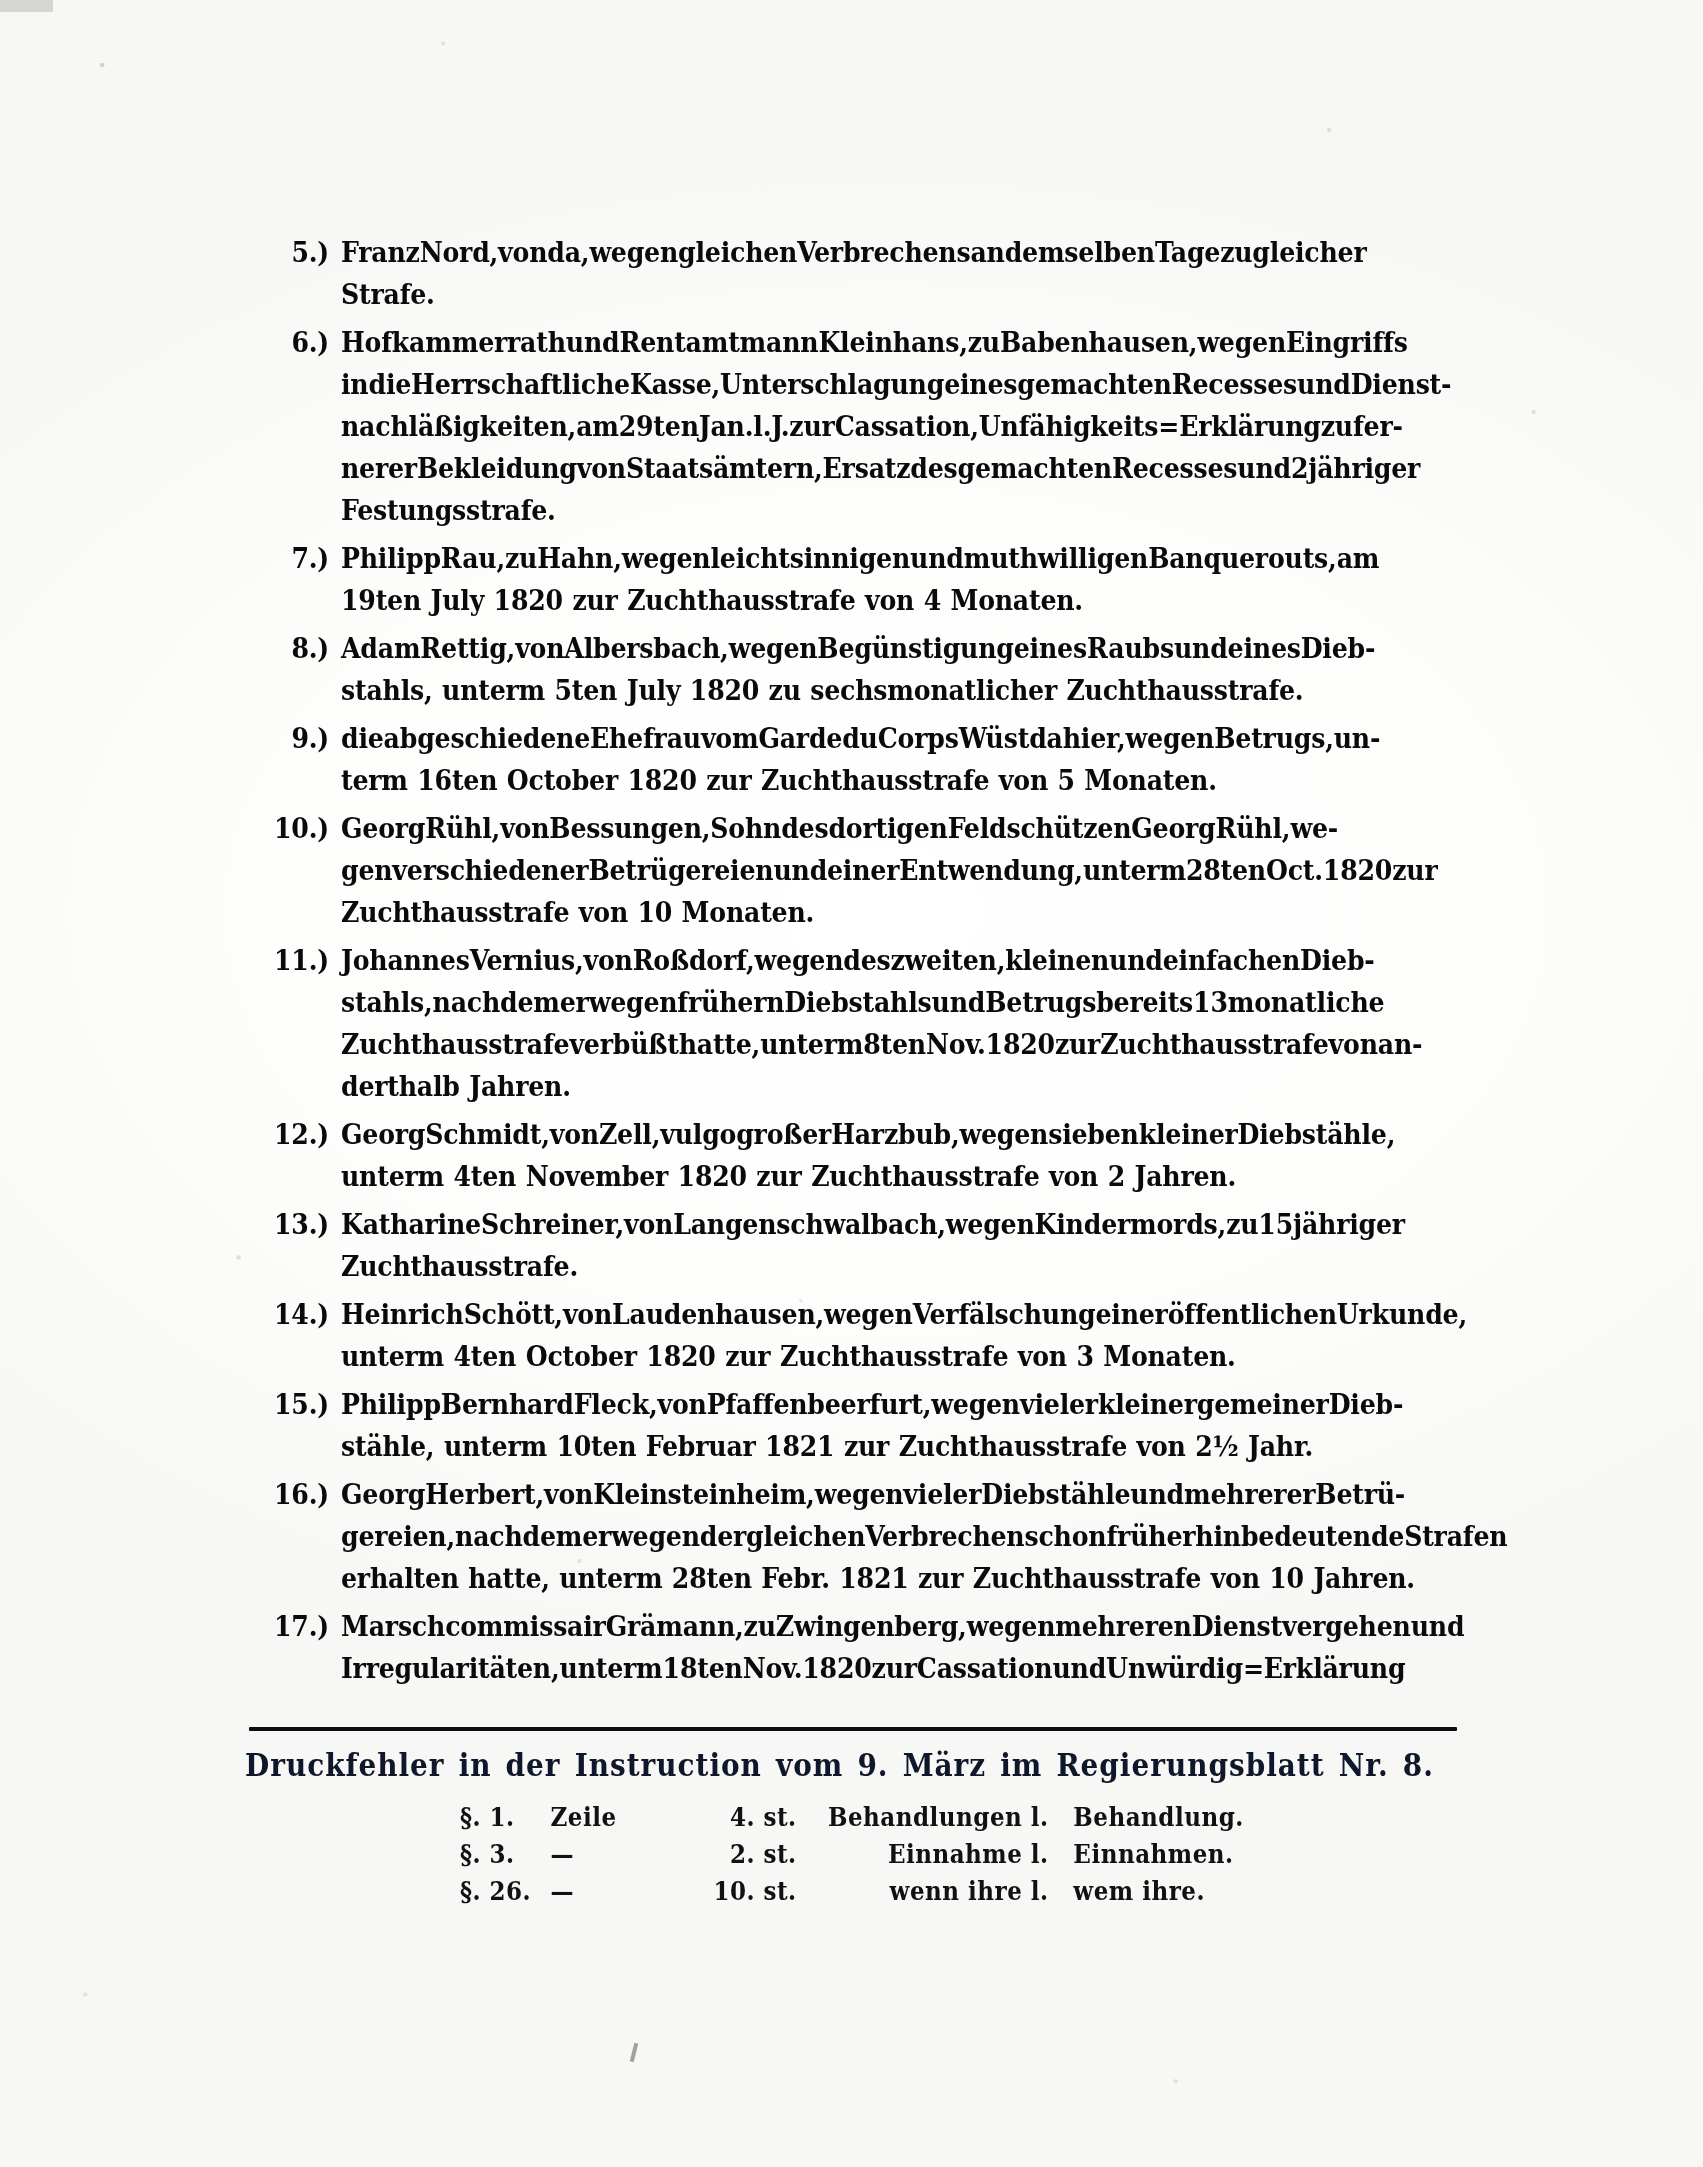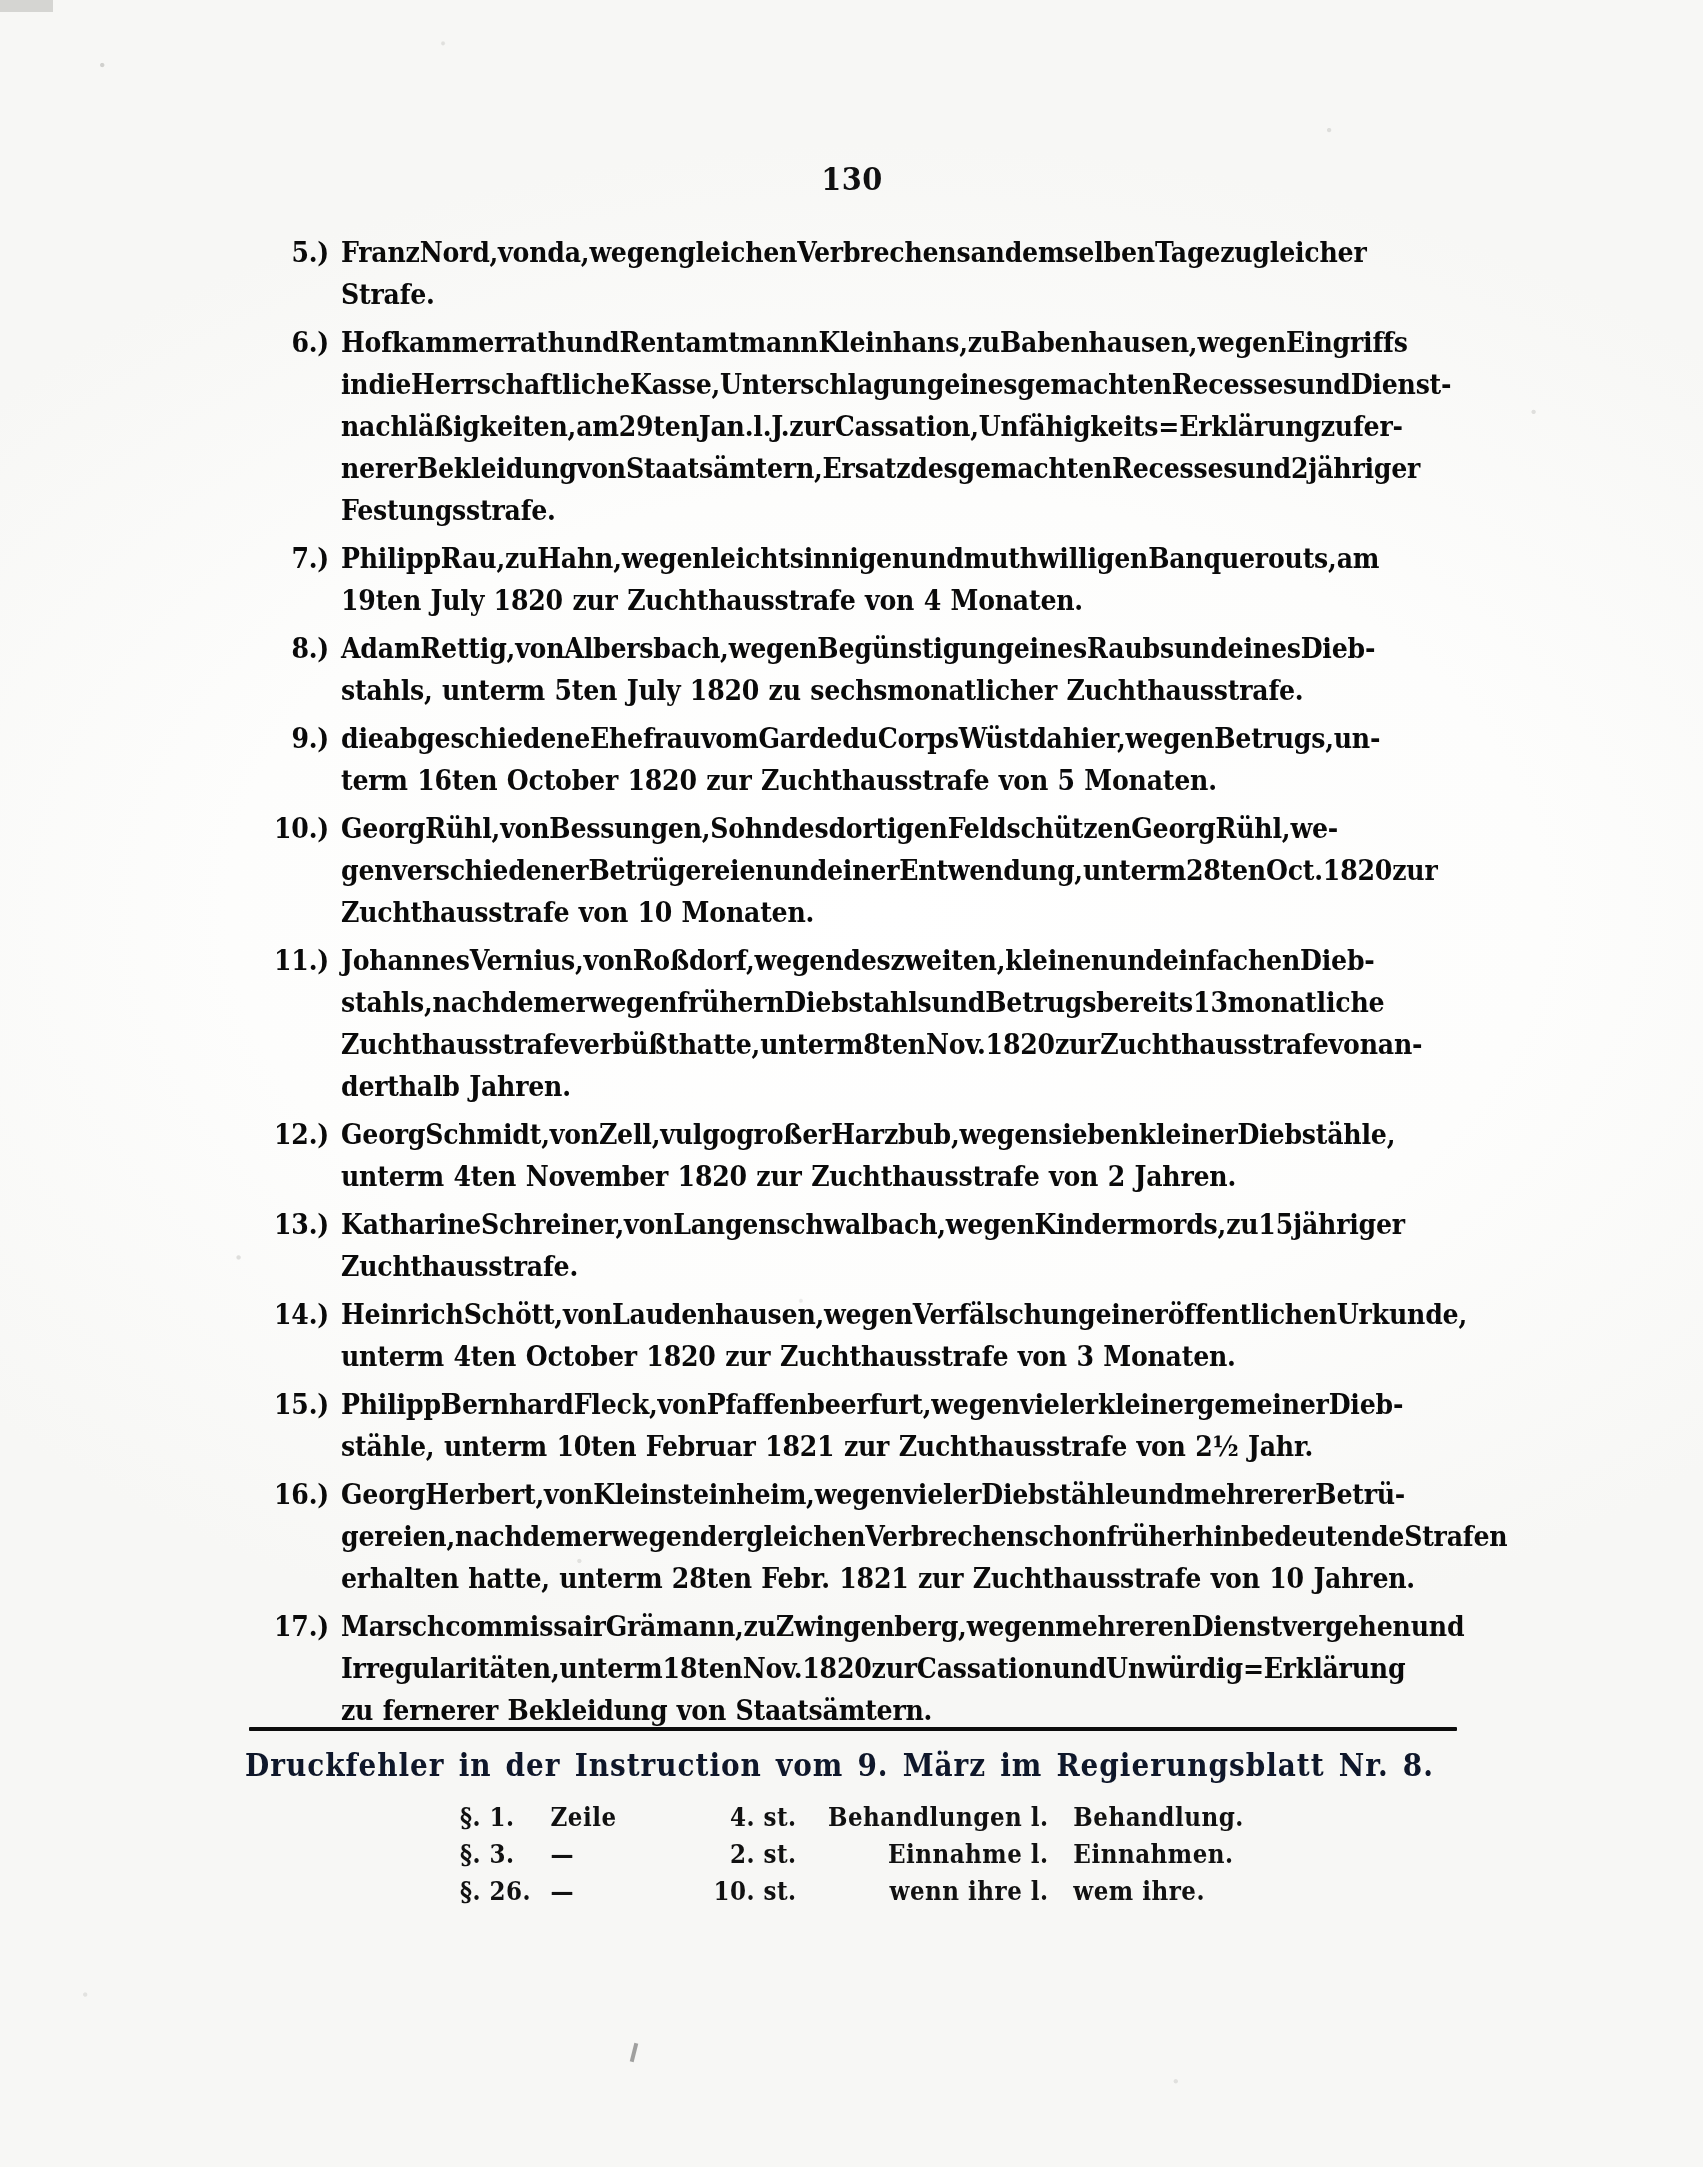--- a/index.html
+++ b/index.html
@@ -185,21 +185,20 @@
   }
 </style>
 </head>
 <body>
 
 <div class="page"></div>
 <div class="corner-mark"></div>
 
 <div class="content">
 
-  <div class="page-number fk">130</div>
 
   <div class="list">
       <div class="entry">
         <div class="entry-num fk">5.)</div>
         <div class="entry-body fk">
           <span class="ln j">
             <span>Franz</span>
             <span>Nord,</span>
             <span>von</span>
             <span>da,</span>
@@ -522,21 +521,20 @@
             <span>18ten</span>
             <span>Nov.</span>
             <span>1820</span>
             <span>zur</span>
             <span>Cassation</span>
             <span>und</span>
             <span>Unwürdig</span>
             <span>=</span>
             <span>Erklärung</span>
           </span>
-          <span class="ln">zu fernerer Bekleidung von Staatsämtern.</span>
         </div>
       </div>
     </div>
 
   <div class="rule"></div>
 
   <div class="errata-heading fk">Druckfehler in der Instruction vom 9. März im Regierungsblatt Nr. 8.</div>
 
   <table class="errata-table fk">
     <tbody>

